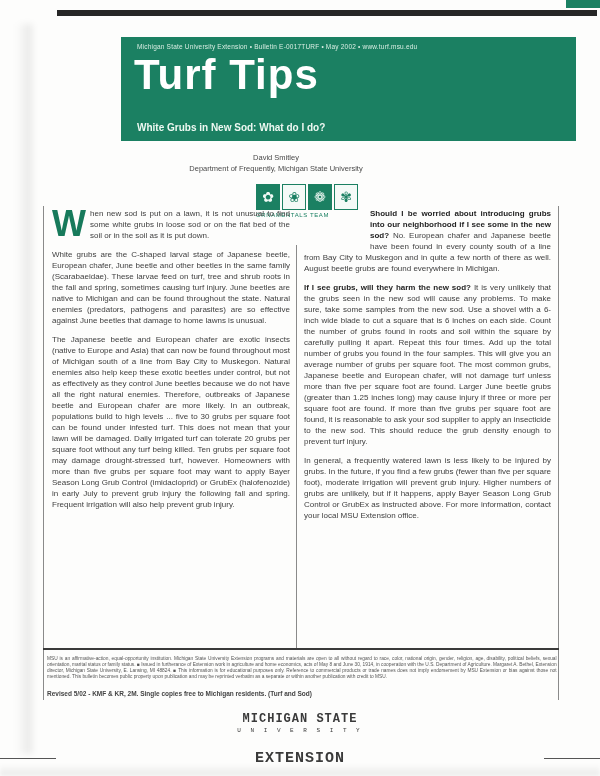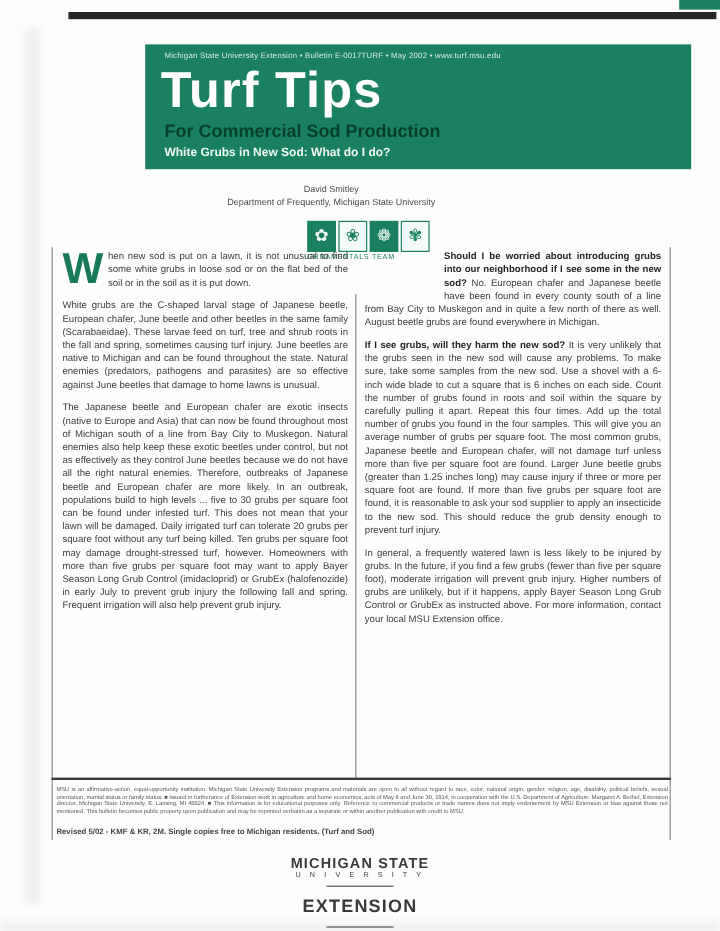--- a/index.html
+++ b/index.html
@@ -52,42 +52,41 @@
     font-family:"DejaVu Sans", sans-serif; font-size:14px; }
   .orn-tile.dark { background:#1b8062; color:#f2faf6; }
   .orn-tile.light { background:#f4faf7; color:#1b8062; border:1px solid #1b8062; }
   .orn-caption { margin-top:2px; font-size:6px; letter-spacing:.6px; color:#1b8062; white-space:nowrap; }
 
   
   .fineprint { position:absolute; left:47px; top:656px; width:637px; transform:scale(0.8);
     transform-origin:top left; font-size:6px; line-height:7.5px; color:#555; text-align:justify; filter:blur(.35px); }
   .issue-line { position:absolute; left:47px; top:690px; font-size:6.5px; font-weight:bold; color:#444; filter:blur(.3px); }
   .wordmark { position:absolute; left:0; top:712px; width:600px; text-align:center; color:#3a3a3a;
-    font-family:Liberation Sans, sans-serif; filter:blur(.3px); }
+    font-family:Liberation Mono, monospace; filter:blur(.3px); }
   .wm-1 { font-size:12px; font-weight:bold; letter-spacing:1px; }
   .wm-2 { font-size:6px; letter-spacing:3px; margin-top:1px; }
-  .wm-3-row { display:flex; align-items:center; justify-content:space-between; gap:8px; margin-top:5px;flex-direction:column; }
+  .wm-3-row { display:flex; align-items:center; justify-content:space-between; gap:8px; margin-top:16px; }
   .wm-line { width:56px; height:1px; background:#555; }
   .wm-3 { font-size:15px; font-weight:bold; letter-spacing:1px; }
 </style>
 </head>
 <body>
 
 <div class="page">
 
   <div class="top-bar"></div>
   <div class="corner-mark"></div>
   <div class="edge-shade-left"></div>
   <div class="edge-shade-bottom"></div>
 
 
   <div class="band">
     <div class="masthead">Michigan State University Extension • Bulletin E-0017TURF • May 2002 • www.turf.msu.edu</div>
     <div class="title">Turf Tips</div>
-    <div class="sub1">For Commercial Sod Production</div>
     <div class="sub2">White Grubs in New Sod: What do I do?</div>
   </div>
 
   <div class="author-block">
     <div class="author">David Smitley</div>
     <div class="affiliation">Department of Frequently, Michigan State University</div>
   </div>
 
   <div class="rule-v rule-left"></div>
   <div class="rule-v rule-right"></div>

